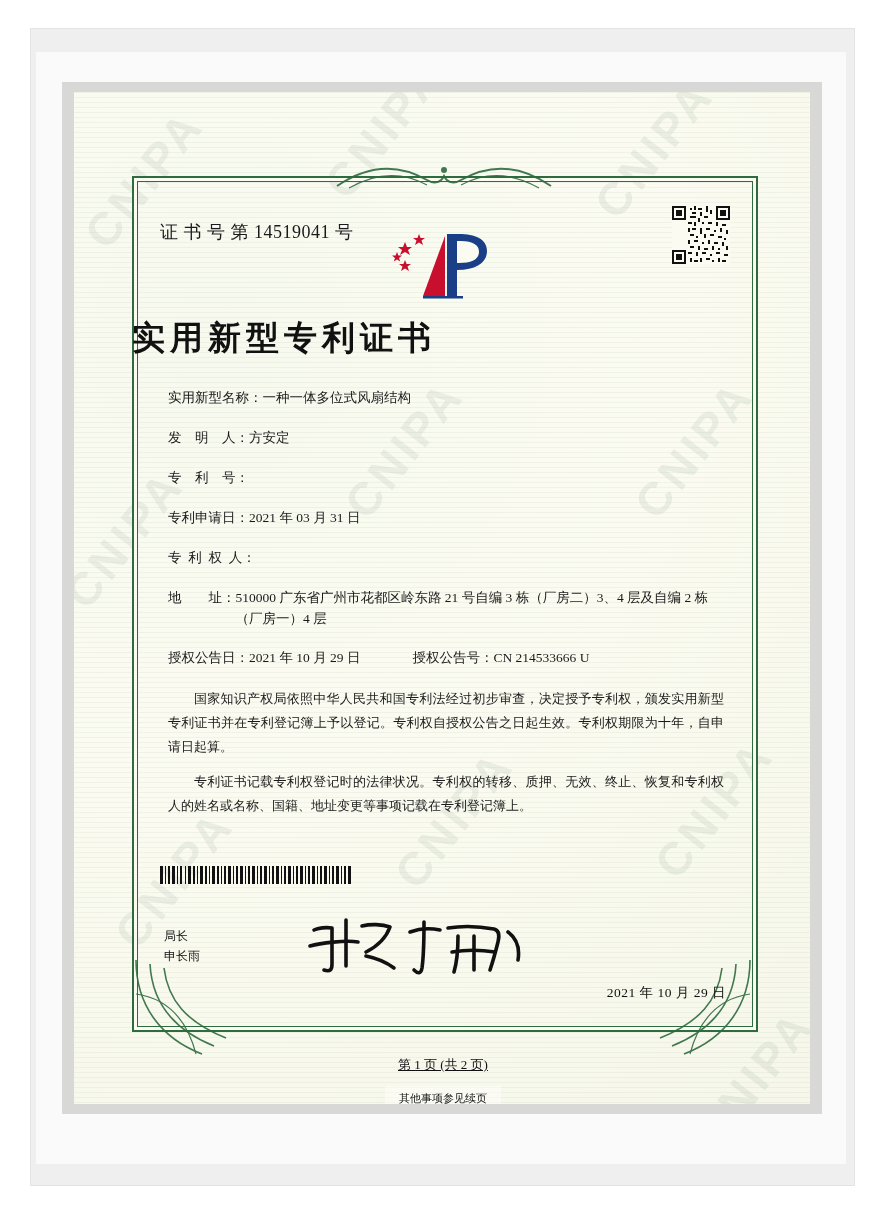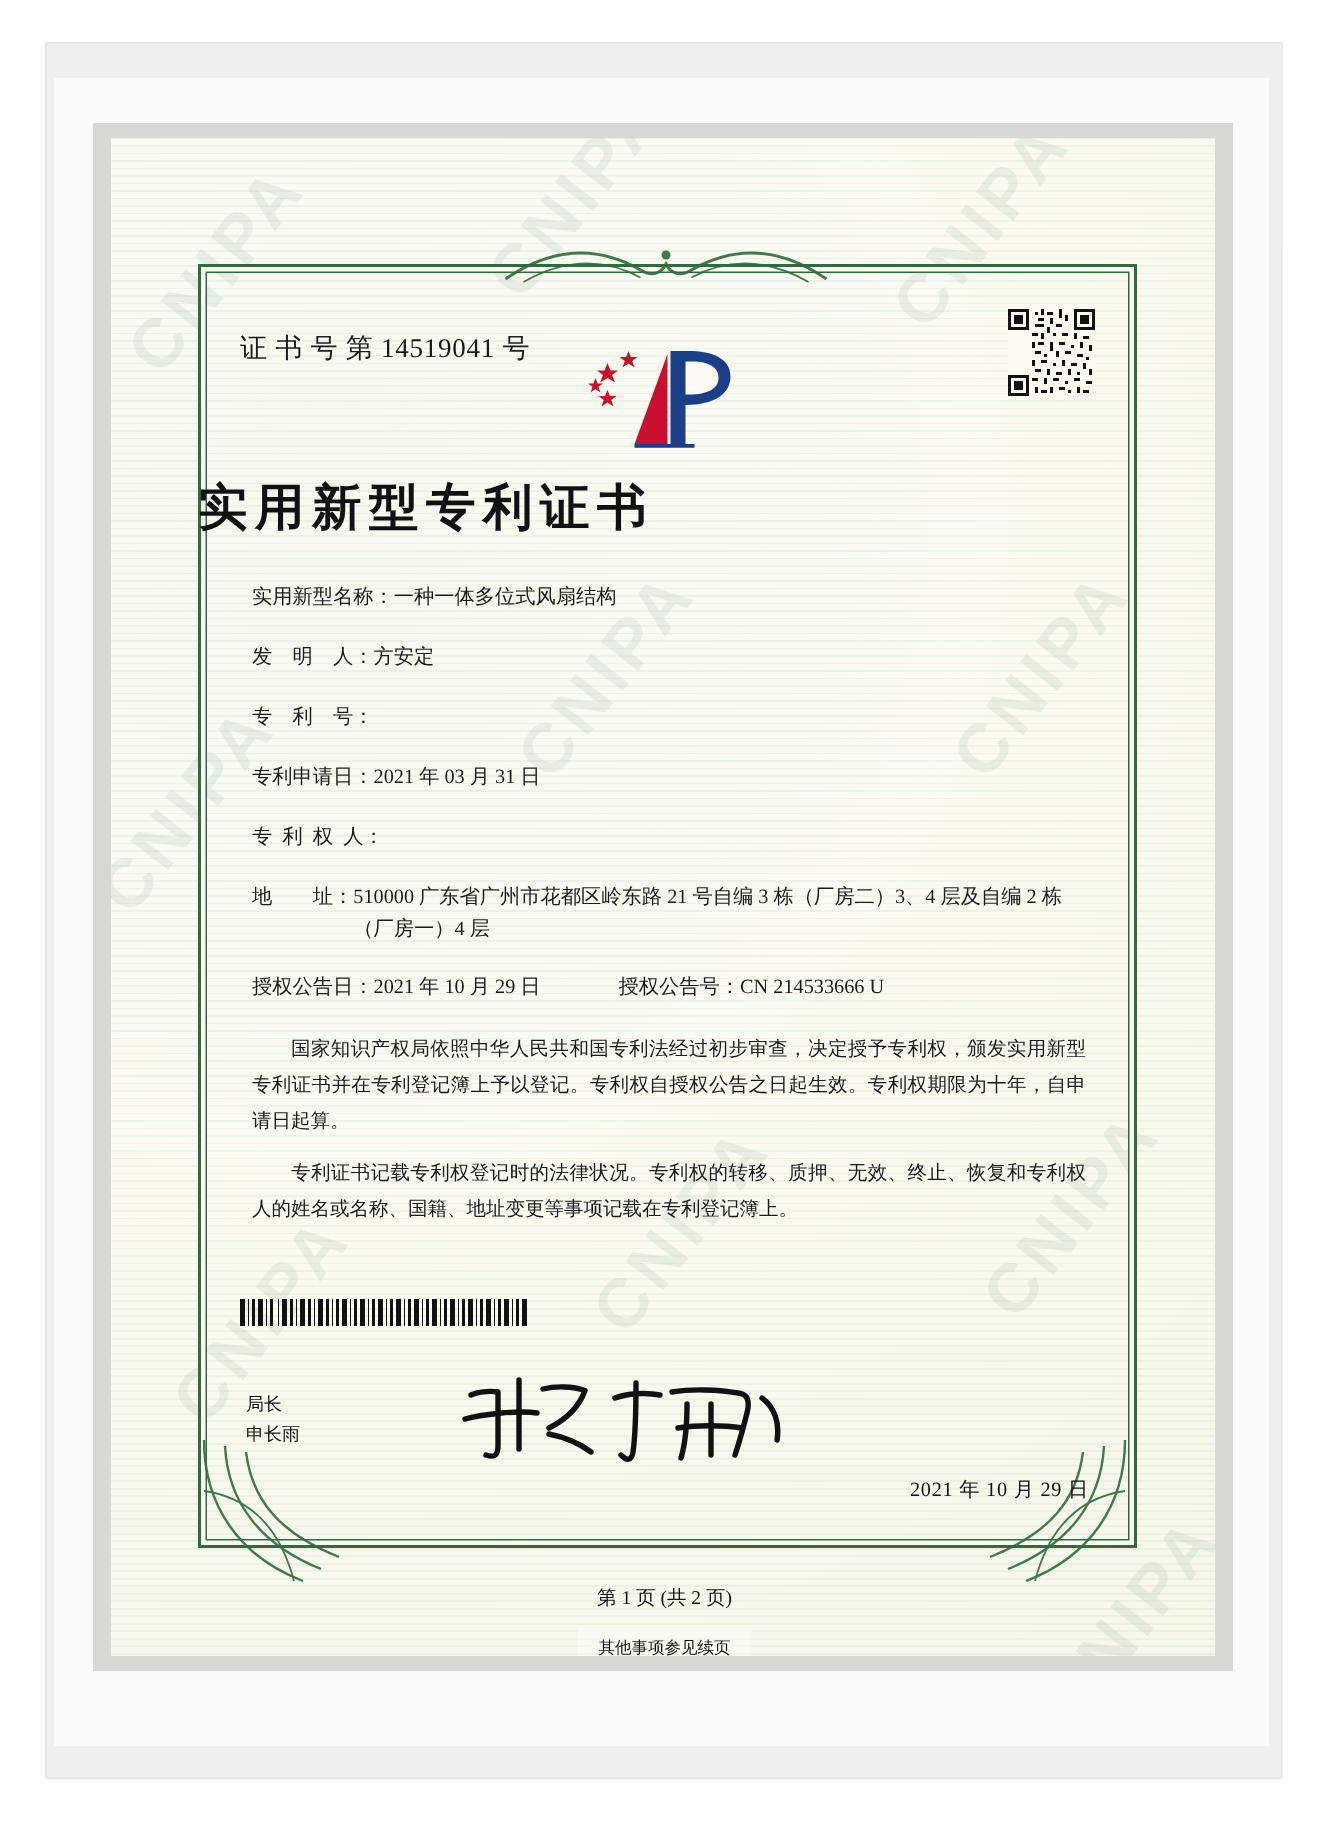--- a/index.html
+++ b/index.html
@@ -235,20 +235,21 @@
   }
 
   .page-no {
     position: absolute;
     left: 0;
     right: 0;
     top: 880px;
     text-align: center;
     font-size: 13px;
     color: #111;
+    text-decoration: underline;
   }
 
   .footnote {
     position: absolute;
     left: 50%;
     transform: translateX(-50%);
     top: 910px;
     padding: 5px 14px;
     font-size: 11px;
     color: #111;

